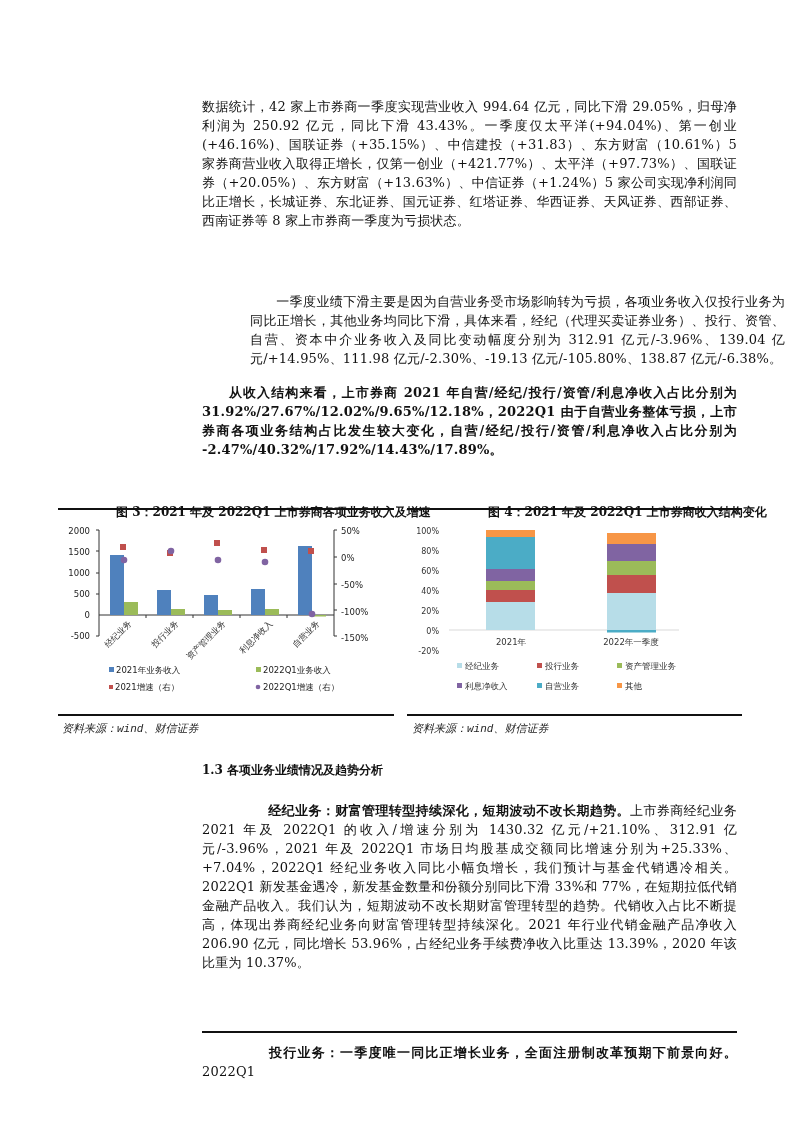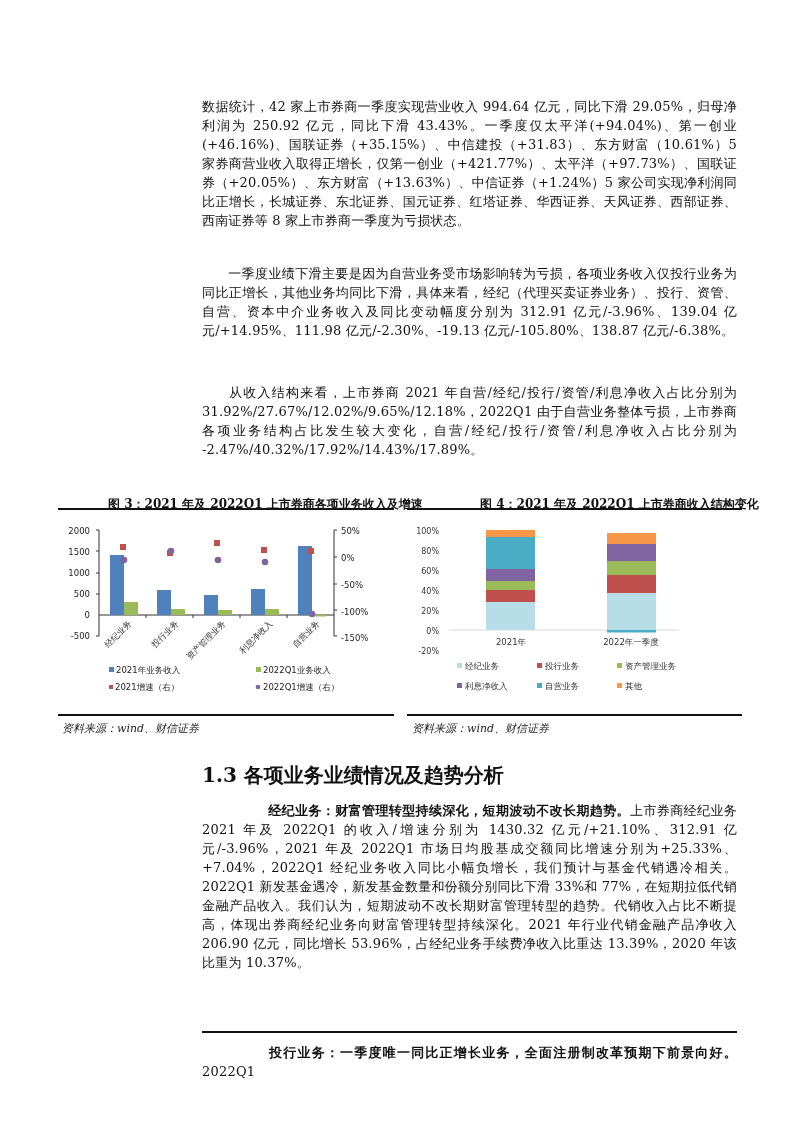--- a/index.html
+++ b/index.html
@@ -2,35 +2,35 @@
 <html><head>
 <meta charset="utf-8">
 <style>
   html, body { margin:0; padding:0; background:#ffffff; }
   body { width:793px; height:1122px; position:relative; overflow:hidden;
          font-family:"DejaVu Serif", "Liberation Serif", serif; color:#111; }
   .para { position:absolute; left:202px; width:535px; font-size:13px; line-height:19px;
           text-align:justify; margin:0; letter-spacing:0.2px; }
   .para .indent { display:inline-block; width:26px; }
   .para b { font-weight:bold;margin-left:40px; }
-  .fig-title { position:absolute; top:488px; font-size:12px; font-weight:bold; margin:8px; white-space:nowrap;padding-left:36px; }
+  .fig-title { position:absolute; top:488px; font-size:12px; font-weight:bold; margin:16px; white-space:nowrap;padding-left:36px; }
   .fig-rule { position:absolute; height:1.5px; background:#111; }
-  .source { position:absolute; top:721px; font-size:11px; font-style:italic; color:#222; }
-  .section-title { position:absolute; left:202px; top:762px; font-size:20px; font-weight:bold; margin:0; }
+  .source { position:absolute; top:721px; font-size:11px; font-style:italic; color:#222;font-family:Liberation Mono, monospace; }
+  .section-title { position:absolute; left:202px; top:762px; font-size:12px; font-weight:bold; margin:0; }
   svg text { font-family:"DejaVu Sans", "Liberation Sans", sans-serif; }
   .bottom-rule { position:absolute; left:202px; width:535px; top:1031px; height:1.5px; background:#111; }
 </style>
 </head>
 <body>
 
 <p class="para" style="top:97px;">数据统计，42 家上市券商一季度实现营业收入 994.64 亿元，同比下滑 29.05%，归母净利润为 250.92 亿元，同比下滑 43.43%。一季度仅太平洋(+94.04%)、第一创业(+46.16%)、国联证券（+35.15%）、中信建投（+31.83）、东方财富（10.61%）5 家券商营业收入取得正增长，仅第一创业（+421.77%）、太平洋（+97.73%）、国联证券（+20.05%）、东方财富（+13.63%）、中信证券（+1.24%）5 家公司实现净利润同比正增长，长城证券、东北证券、国元证券、红塔证券、华西证券、天风证券、西部证券、西南证券等 8 家上市券商一季度为亏损状态。</p>
 
-<p class="para" style="top:264px;"><span class="indent"></span><span>一季度业绩下滑主要是因为自营业务受市场影响转为亏损，各项业务收入仅投行业务为同比正增长，其他业务均同比下滑，具体来看，经纪（代理买卖证券业务）、投行、资管、自营、资本中介业务收入及同比变动幅度分别为 312.91 亿元/-3.96%、139.04 亿元/+14.95%、111.98 亿元/-2.30%、-19.13 亿元/-105.80%、138.87 亿元/-6.38%。</span></p>
+<p class="para" style="top:292px;margin-left:48px;"><span class="indent"></span><span>一季度业绩下滑主要是因为自营业务受市场影响转为亏损，各项业务收入仅投行业务为同比正增长，其他业务均同比下滑，具体来看，经纪（代理买卖证券业务）、投行、资管、自营、资本中介业务收入及同比变动幅度分别为 312.91 亿元/-3.96%、139.04 亿元/+14.95%、111.98 亿元/-2.30%、-19.13 亿元/-105.80%、138.87 亿元/-6.38%。</span></p>
 
-<p class="para" style="top:383px;"><span class="indent"></span><span>从收入结构来看，上市券商 2021 年自营/经纪/投行/资管/利息净收入占比分别为 31.92%/27.67%/12.02%/9.65%/12.18%，2022Q1 由于自营业务整体亏损，上市券商各项业务结构占比发生较大变化，自营/经纪/投行/资管/利息净收入占比分别为 -2.47%/40.32%/17.92%/14.43%/17.89%。</span></p>
+<p class="para" style="top:383px;font-weight:bold;"><span class="indent"></span><span>从收入结构来看，上市券商 2021 年自营/经纪/投行/资管/利息净收入占比分别为 31.92%/27.67%/12.02%/9.65%/12.18%，2022Q1 由于自营业务整体亏损，上市券商各项业务结构占比发生较大变化，自营/经纪/投行/资管/利息净收入占比分别为 -2.47%/40.32%/17.92%/14.43%/17.89%。</span></p>
 
 <div>
   <p class="fig-title" style="left:64px;">图 3：2021 年及 2022Q1 上市券商各项业务收入及增速</p>
   <div class="fig-rule" style="left:58px; width:336px; top:508px;"></div>
   <svg style="position:absolute; left:58px; top:520px;" width="340" height="185" viewBox="0 0 340 185">
 
     <g font-size="8.5" fill="#222" text-anchor="end">
       <text x="32" y="14">2000</text>
       <text x="32" y="35">1500</text>
       <text x="32" y="56">1000</text>

